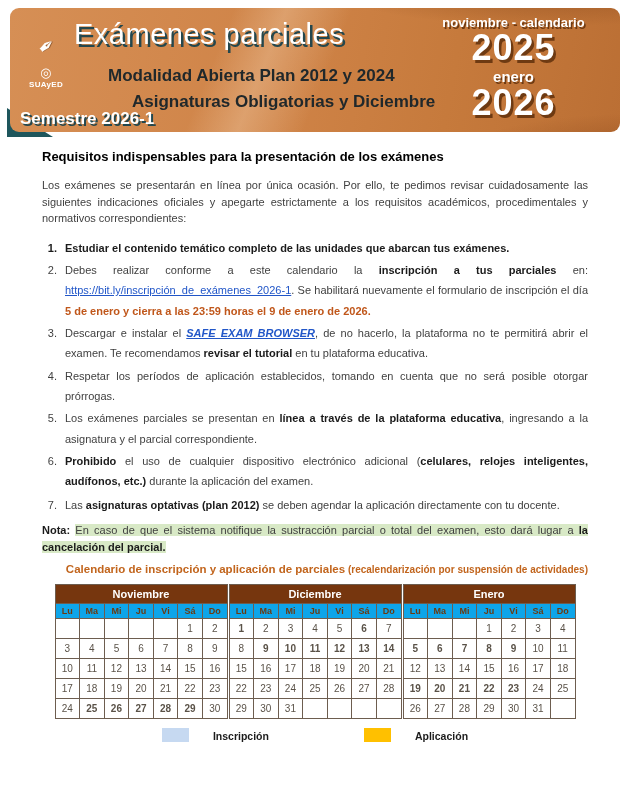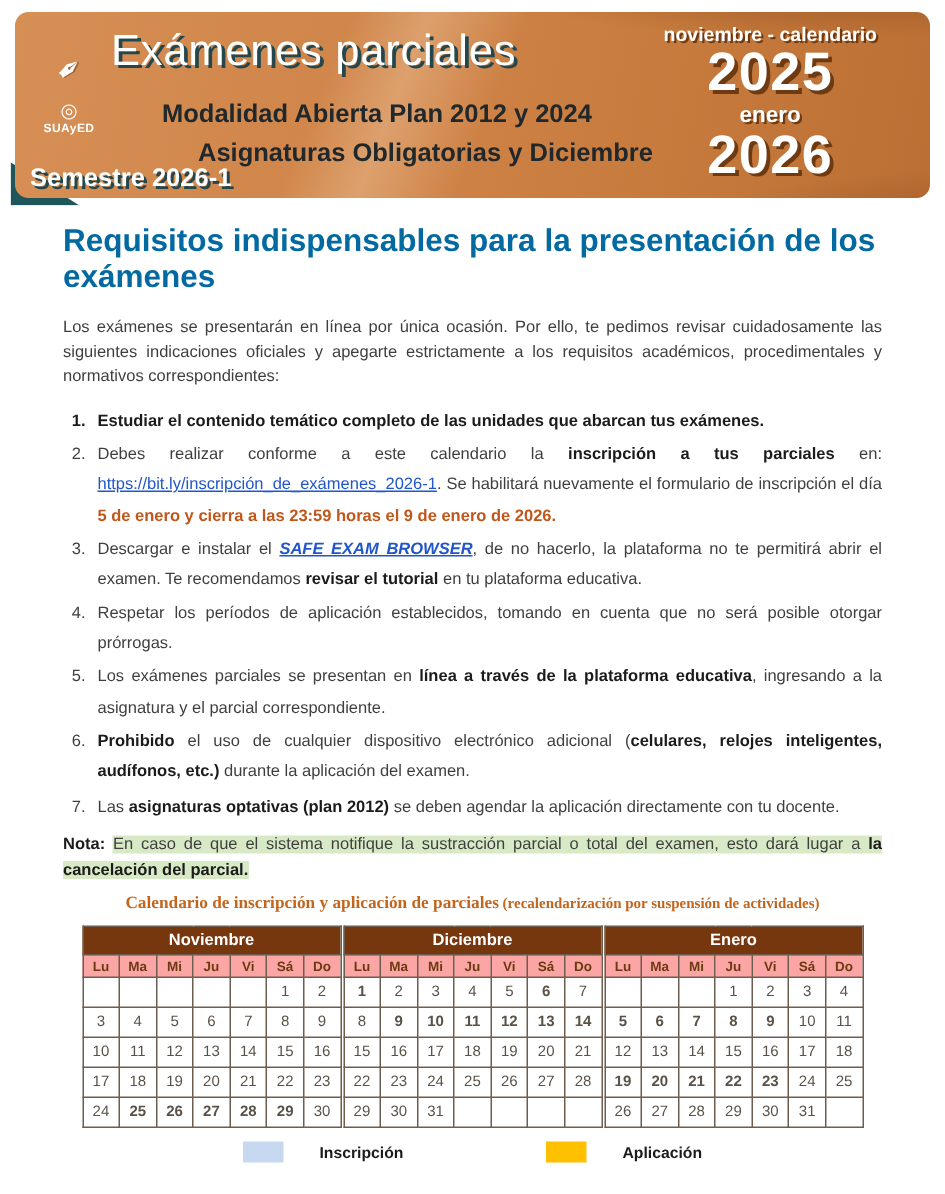--- a/index.html
+++ b/index.html
@@ -28,43 +28,43 @@
       text-shadow:2.5px 2.5px 0 #6e3a12;}
   .period-label2{font-size:15px;font-weight:bold;margin-top:1px;text-shadow:1.5px 1.5px 0 #6e3a12;}
   .logo-col{position:absolute;left:13px;top:26px;width:46px;text-align:center;color:#fff;}
   .logo-feather{font-size:20px;display:inline-block;transform:rotate(-40deg);
       text-shadow:1px 1px 0 rgba(60,30,10,.4);}
   .logo-ring{font-size:13px;line-height:1;margin-top:8px;}
   .logo-suayed{font-size:8px;font-weight:bold;letter-spacing:.3px;margin-top:1px;}
 
   
   .content{position:absolute;top:133px;left:0;right:0;padding:0 42px;}
-  .heading{margin:16px 0 0;font-size:21px;font-weight:bold;color:#0369a1;}
+  .heading{margin:16px 0 0;font-size:13px;font-weight:bold;color:#000000;}
   .intro{margin:13px 0 0;font-size:11px;line-height:1.5;text-align:justify;}
   .list{margin-top:11px;}
   .li{display:flex;margin-top:2px;font-size:11px;line-height:1.85;text-align:justify;}
   .li.tight{line-height:1.5;margin-top:5px;}
   .num{flex:none;width:15px;margin-right:8px;text-align:right;}
   .li-body{flex:1;}
   b,.b{color:#1b1b1b;}
   .accent{color:#c0571b;font-weight:bold;}
   a.lnk{color:#2156c8;text-decoration:underline;}
   a.lnk.seb{font-weight:bold;font-style:italic;}
   .nota{margin-top:9px;font-size:11px;line-height:1.5;text-align:justify;}
   .hl{background:#d8e9c6;}
-  .cal-heading{margin-top:8px;text-align:center;color:#c2651d;font-weight:bold;font-size:11.5px;font-family:Liberation Serif, serif;}
+  .cal-heading{margin-top:8px;text-align:right;color:#c2651d;font-weight:bold;font-size:11.5px;}
   .cal-heading .small{font-size:10px;}
   .cal-intro{margin:2px 0 0;font-size:11px;line-height:1.5;text-align:justify;}
 
   
   .cal-row{display:flex;justify-content:center;gap:1px;margin-top:9px;}
   table.month{border-collapse:collapse;table-layout:fixed;width:173px;border:1.5px solid #40352b;}
   table.month th,table.month td{border:1px solid #6d5d4f;}
   .m-title{background:#76360e;color:#fff;font-size:11px;font-weight:bold;padding:3px 0;text-align:center;}
-  tr.dow th{background:#fca5a5;color:#6b3a10;font-size:9px;font-weight:bold;padding:2px 0;}
+  tr.dow th{background:#0ea5e9;color:#6b3a10;font-size:9px;font-weight:bold;padding:2px 0;}
   table.month td{height:19px;text-align:center;font-size:10px;color:#5a5248;background:#fff;padding:0;}
   td.b{font-weight:bold;color:#17120e;}
   td.insc{background:#c6d9f1;}
   td.app{background:#ffc000;}
   td.red{color:#e01f1f;font-weight:bold;}
 
   
   .legend{display:flex;justify-content:center;gap:95px;margin-top:9px;}
   .legend-item{display:flex;align-items:flex-end;gap:24px;}
   .legend-swatch{width:27px;height:14px;}

